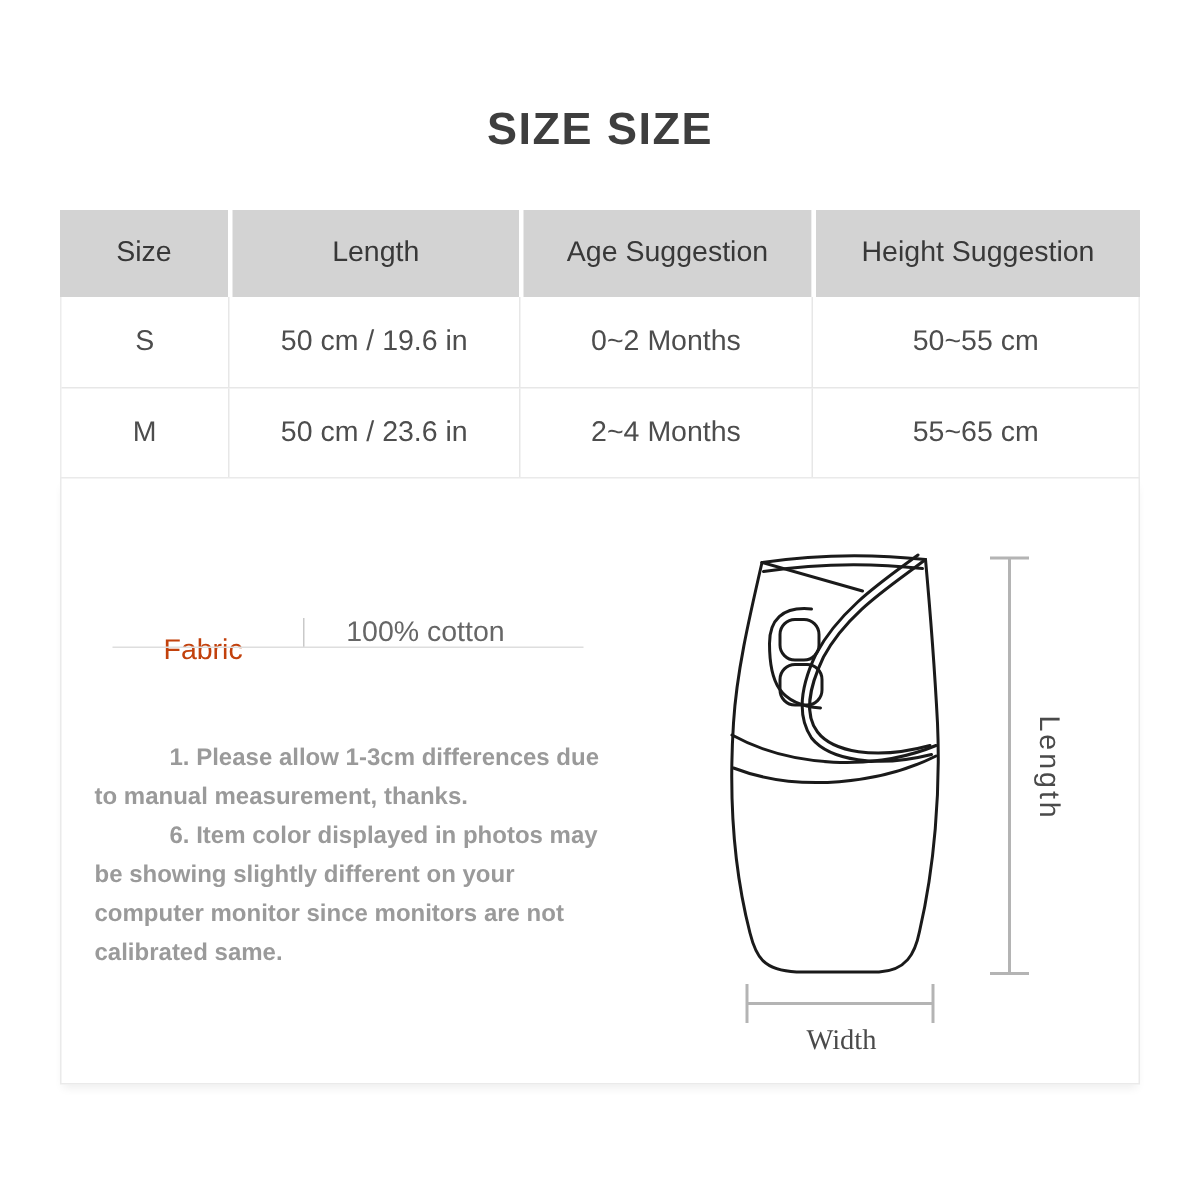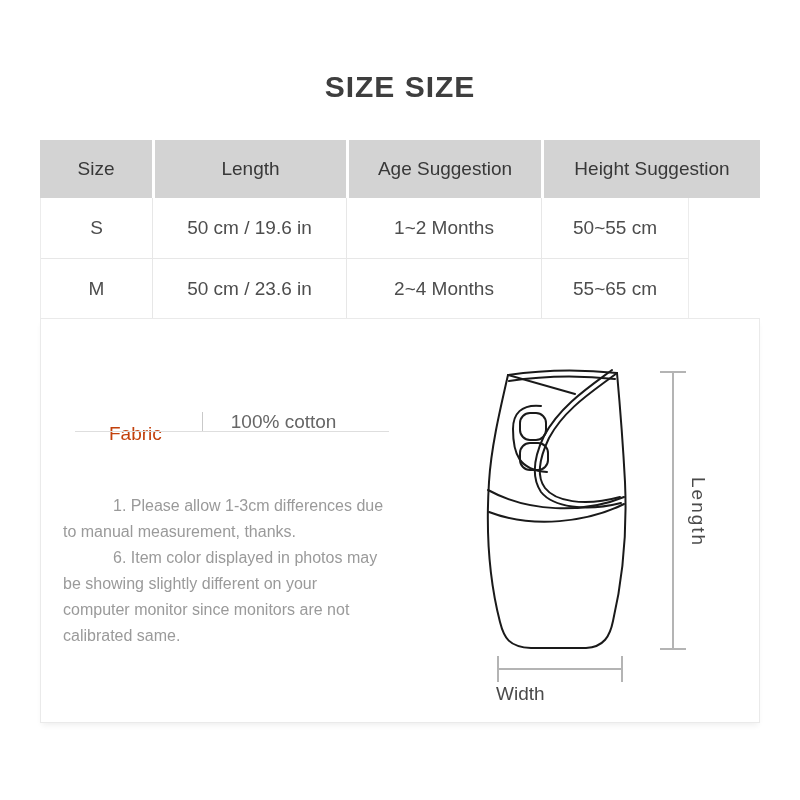--- a/index.html
+++ b/index.html
@@ -4,21 +4,21 @@
 <style>
   html,body{margin:0;padding:0;background:#ffffff;}
   body{font-family:"Liberation Sans", sans-serif; -webkit-font-smoothing:antialiased;}
   .canvas{position:relative;width:800px;height:800px;background:#fff;overflow:hidden;}
 
   
   .page-title{position:absolute;top:70px;left:0;width:800px;text-align:center;
     font-size:30px;font-weight:700;letter-spacing:1px;color:#3e3e3e;}
 
   
-  .size-table{position:absolute;left:40px;top:140px;width:649px;}
+  .size-table{position:absolute;left:40px;top:140px;width:720px;}
   .thead{display:grid;grid-template-columns:112px 194px 195px 219px;height:58px;}
   .th{background:#d3d3d3;display:flex;align-items:center;justify-content:center;
     font-size:19px;color:#383838;border-left:3px solid #ffffff;}
   .th:first-child{border-left:none;}
   .tbody{border-left:1px solid #ececec;border-right:1px solid #ececec;}
   .tr{display:grid;grid-template-columns:111px 194px 195px 1fr;height:60px;
     border-bottom:1px solid #e7e7e7;}
   .td{display:flex;align-items:center;justify-content:center;font-size:19px;color:#4d4d4d;
     border-left:1px solid #e7e7e7;}
   .td:first-child{border-left:none;}
@@ -26,50 +26,50 @@
   
   .info-box{position:absolute;left:40px;top:318px;width:718px;height:403px;
     background:#fff;border:1px solid #eaeaea;box-shadow:0 4px 6px -2px rgba(0,0,0,0.07);}
 
   .fabric-row{position:absolute;left:68px;top:80px;display:flex;align-items:center;font-size:19px;}
   .fabric-label{color:#c2410c;margin-top:24px;}
   .fabric-divider{width:1px;height:20px;background:#c9c9c9;margin:0 28px 0 40px;}
   .fabric-value{color:#666666;}
   .fabric-underline{position:absolute;left:34px;top:112px;width:314px;height:1px;background:#dedede;}
 
-  .notes{position:absolute;left:22px;top:174px;width:372px;font-size:16px;line-height:26px;color:#9a9a9a;}
+  .notes{position:absolute;left:22px;top:174px;width:372px;font-size:16px;line-height:26px;color:#9a9a9a;font-weight:bold;}
   .note-line{white-space:nowrap;}
   .note-line.indent{padding-left:50px;}
 
   
   .diagram-svg{position:absolute;left:429px;top:37px;}
   .length-label{position:absolute;left:646px;top:158px;writing-mode:vertical-rl;
     font-size:19px;color:#4a4a4a;letter-spacing:2px;}
-  .width-label{position:absolute;left:455px;top:364px;width:130px;
-    font-size:19px;color:#4a4a4a;}
+  .width-label{position:absolute;left:455px;top:364px;width:130px;text-align:center;
+    font-size:19px;color:#4a4a4a;font-family:Liberation Serif, serif;}
 </style>
 </head>
 <body>
 
 <div class="canvas">
 
   <div class="page-title">SIZE SIZE</div>
 
   <div class="size-table">
     <div class="thead">
       <div class="th">Size</div>
       <div class="th">Length</div>
       <div class="th">Age Suggestion</div>
       <div class="th">Height Suggestion</div>
     </div>
     <div class="tbody">
       <div class="tr">
         <div class="td">S</div>
         <div class="td">50 cm / 19.6 in</div>
-        <div class="td">1~2 Months</div>
+        <div class="td">0~2 Months</div>
         <div class="td">50~55 cm</div>
       </div>
       <div class="tr">
         <div class="td">M</div>
         <div class="td">50 cm / 23.6 in</div>
         <div class="td">2~4 Months</div>
         <div class="td">55~65 cm</div>
       </div>
     </div>
   </div>

